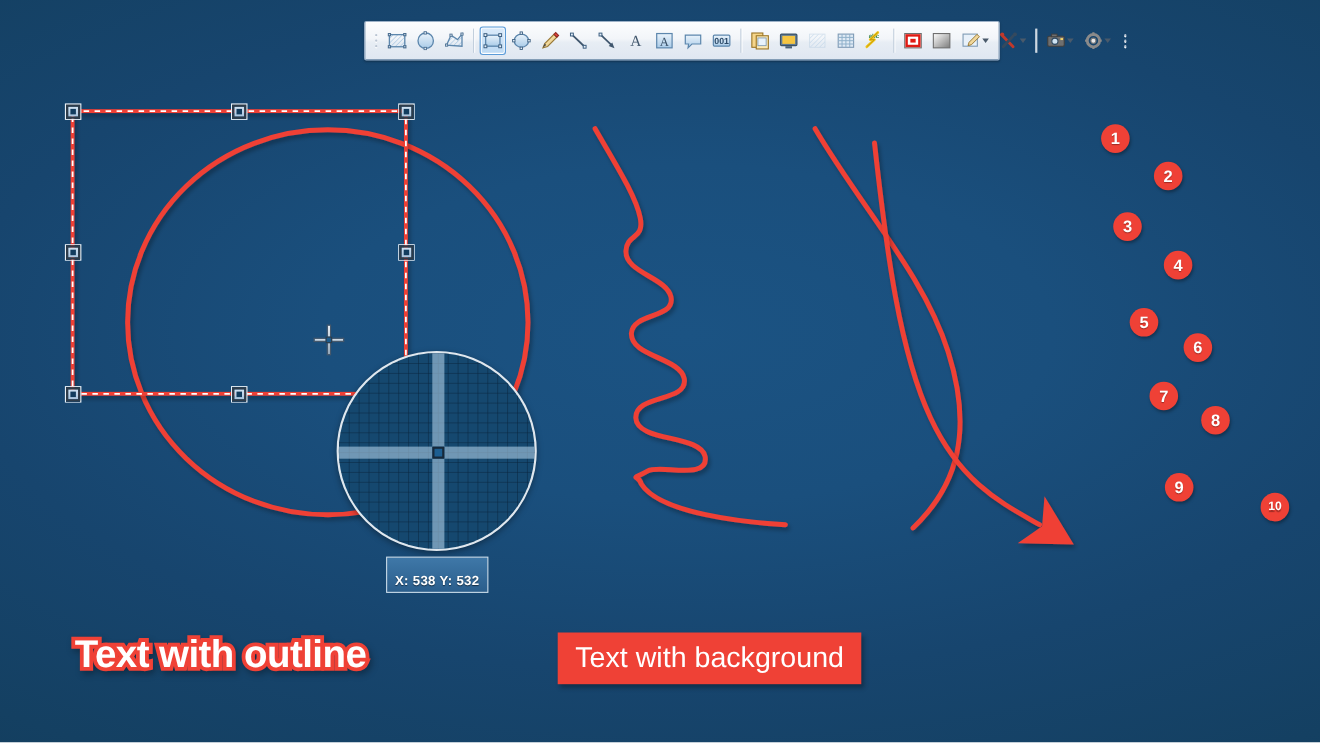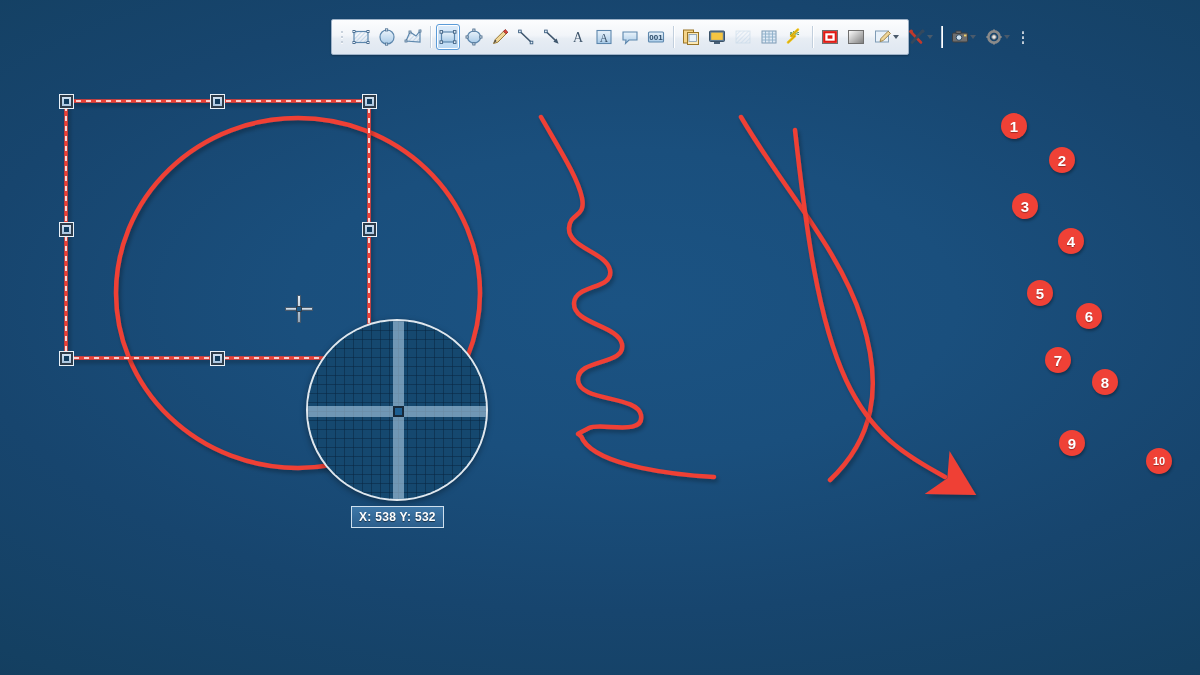--- a/index.html
+++ b/index.html
@@ -113,21 +113,21 @@
   #magnifier .xh-v {
     position:absolute; top:0; bottom:0; left:85px; width:11px;
     background: rgba(168,200,224,0.62);
   }
   #magnifier .pix {
     position:absolute; left:85px; top:85px; width:11px; height:11px;
     border: 2px solid #16283a; background: #1d5e91;
   }
   #coordbox {
     position: absolute; left: 351px; top: 506px;
-    padding: 3px 7px 3px;
+    padding: 14px 7px 3px;
     background: linear-gradient(to bottom,#3f78a8,#2b5e8c);
     border: 1px solid #cfe0ee;
     color: #ffffff;
     font-size: 12px; font-weight: bold;
     letter-spacing: 0.3px;
     text-shadow: 0 1px 1px rgba(0,0,0,0.55);
     white-space: nowrap;
   }
 
   
@@ -260,21 +260,23 @@
       <div class="step" style="left: 1012px; top: 193px; background: rgb(239, 65, 54);">3</div>
       <div class="step" style="left: 1058px; top: 228px; background: rgb(239, 65, 54);">4</div>
       <div class="step" style="left: 1027px; top: 280px; background: rgb(239, 65, 54);">5</div>
       <div class="step" style="left: 1076px; top: 303px; background: rgb(239, 65, 54);">6</div>
       <div class="step" style="left: 1045px; top: 347px; background: rgb(239, 65, 54);">7</div>
       <div class="step" style="left: 1092px; top: 369px; background: rgb(239, 65, 54);">8</div>
       <div class="step" style="left: 1059px; top: 430px; background: rgb(239, 65, 54);">9</div>
       <div class="step small" style="left: 1110px; top: 448px; background: rgb(239, 65, 54); margin-left: 36px;">10</div>
     </div>
 
-
+  <div id="text-outline">Text with outline</div>
+
+  <div id="text-bg">Text with background</div>
 
 
   <div id="toolbar">
       <div class="tb-grip">
         <i></i>
         <i></i>
         <i></i>
       </div>
       <div class="tb-btn" title="Polygon">
         <span style="display: flex;">

